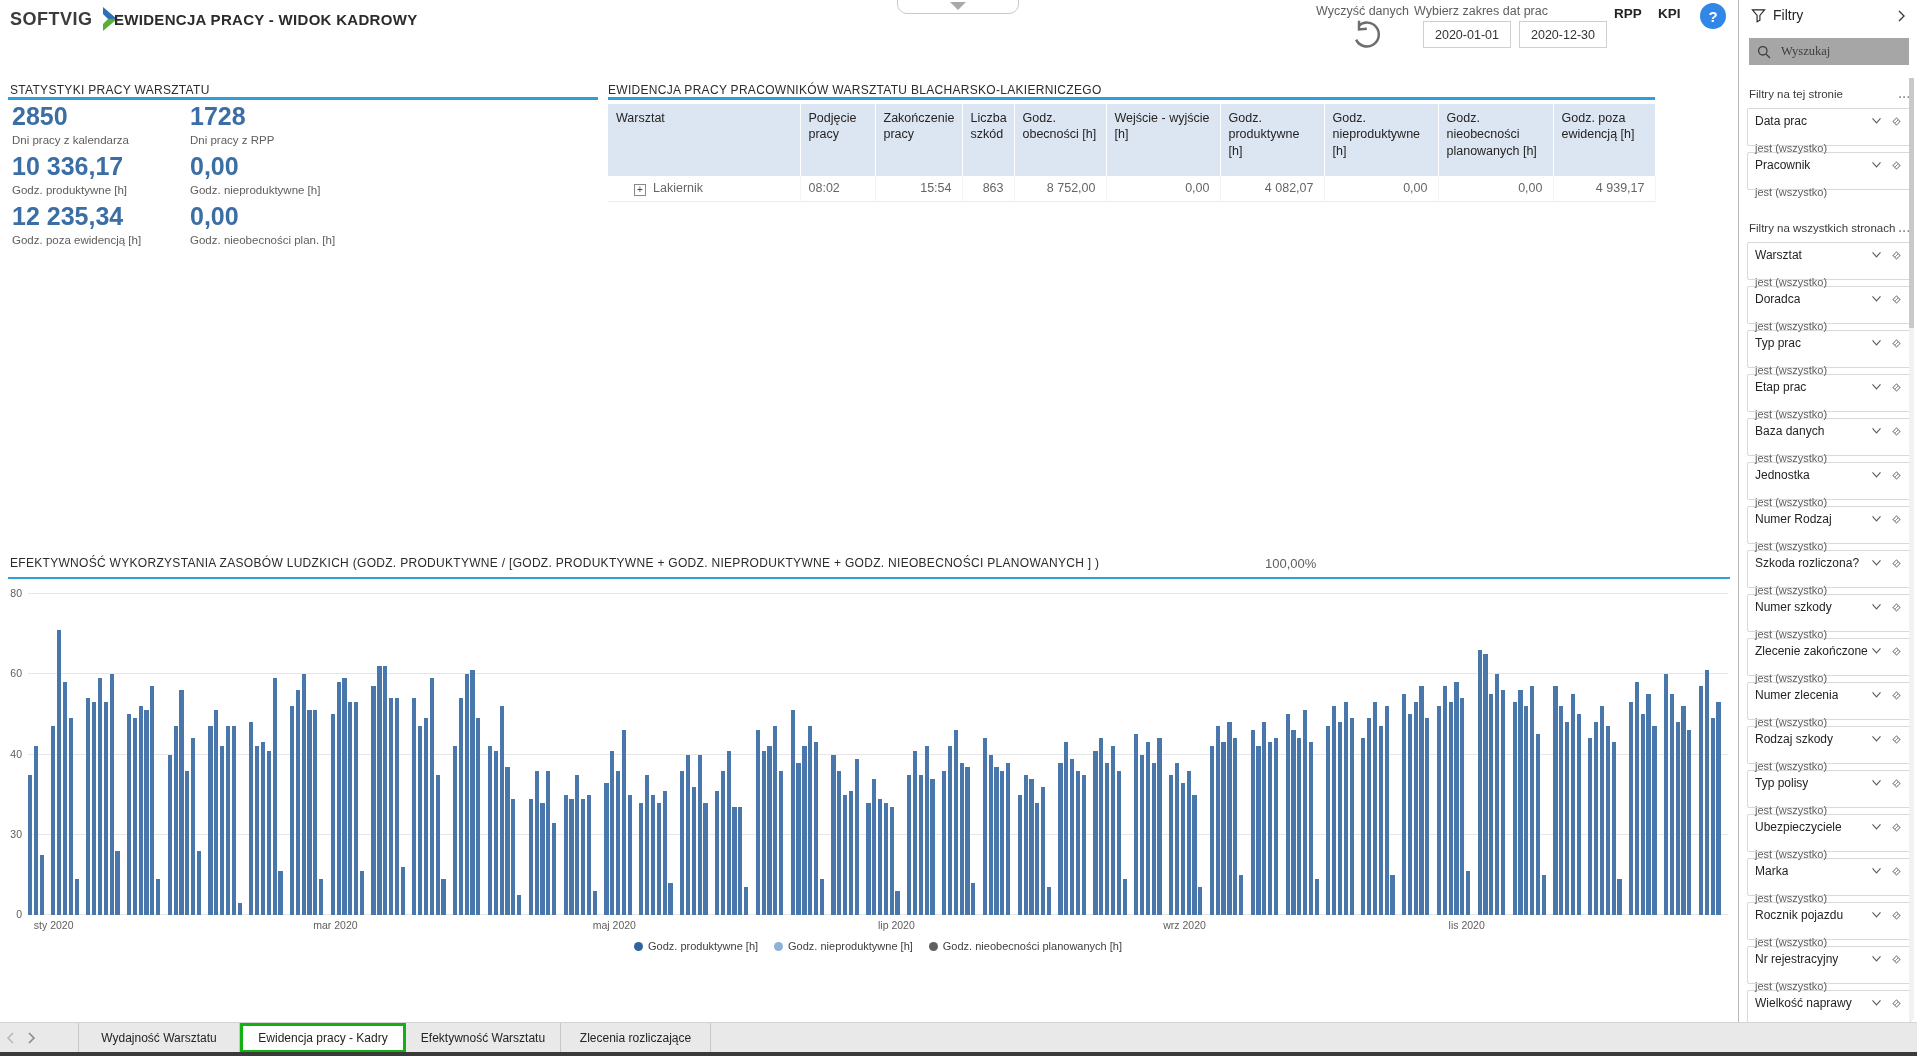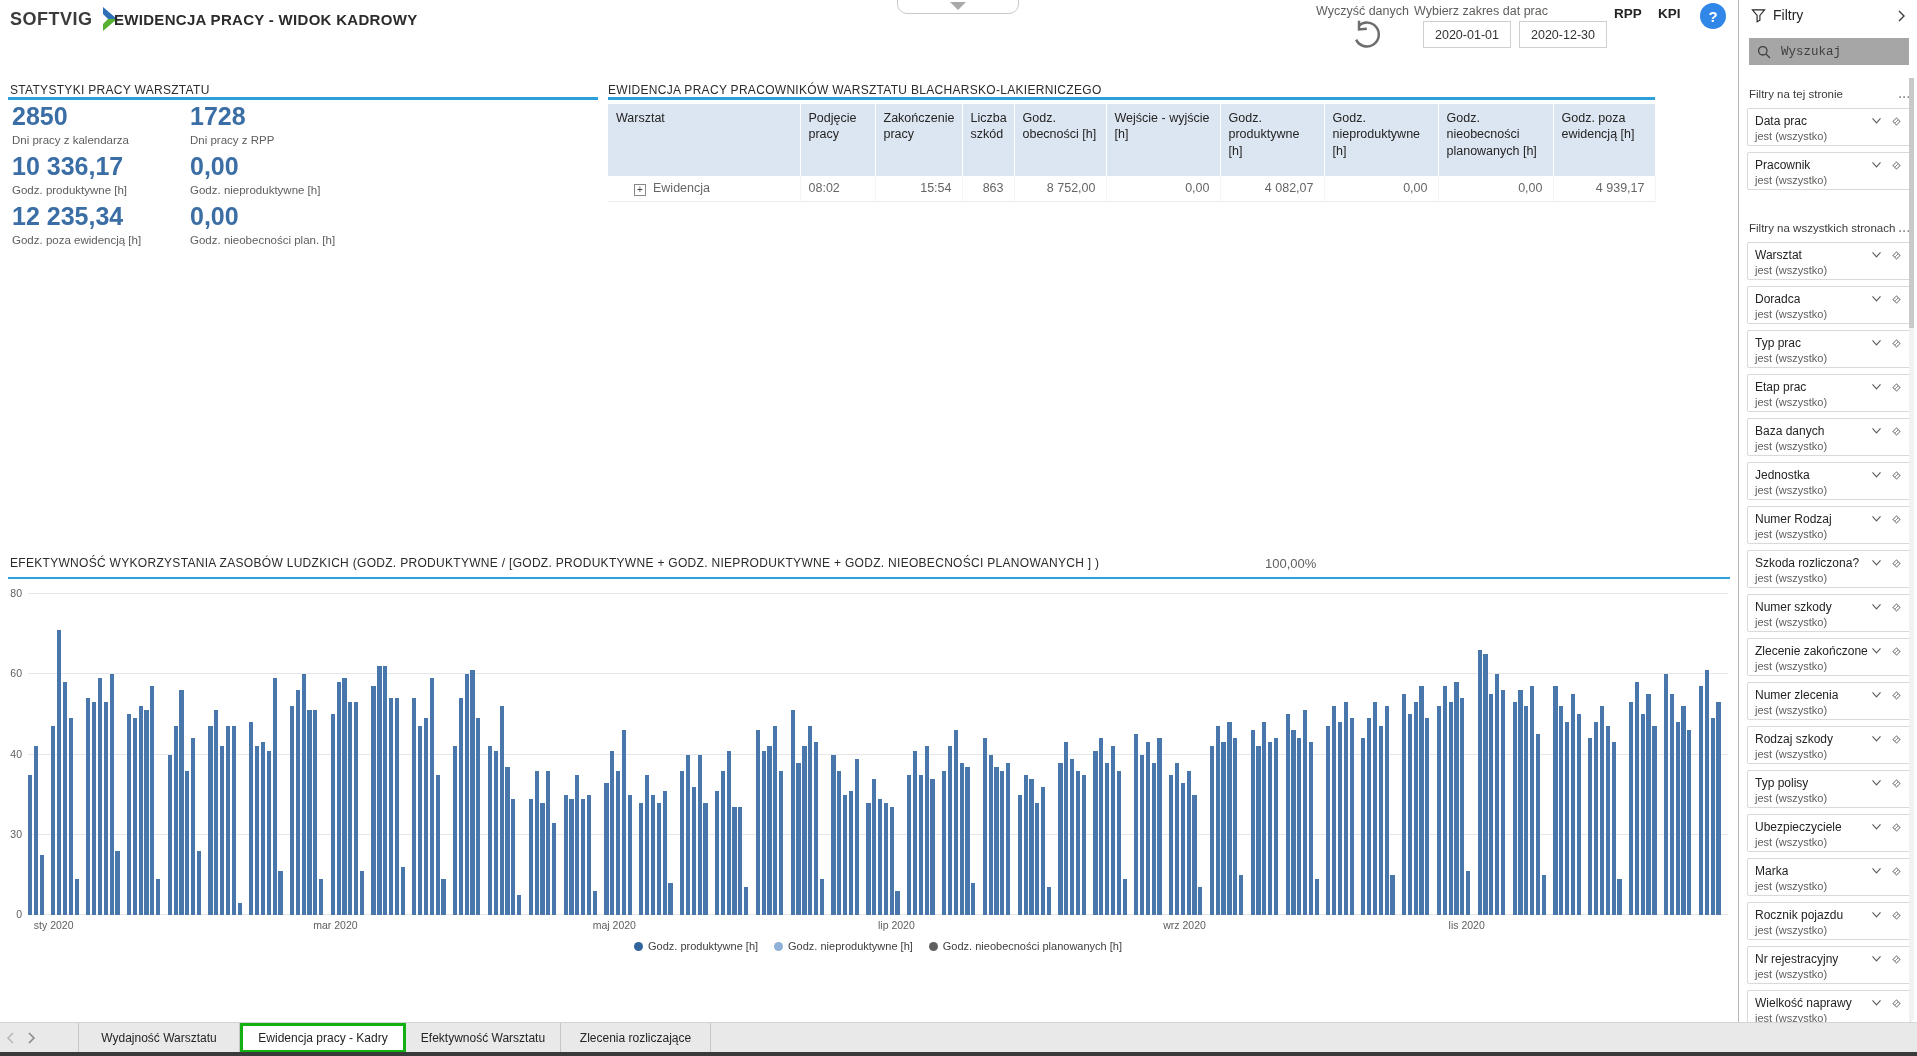--- a/index.html
+++ b/index.html
@@ -61,33 +61,33 @@
   .leg-dot{width:9px;height:9px;border-radius:50%;}
   .chart-annot{left:1265px;top:556px;font-size:13px;color:#605e5c;}
 
   
   #panel{left:1738px;top:0;width:179px;height:1022px;background:#fff;border-left:1px solid #b9b9b9;}
   .panel-head{position:absolute;left:12px;top:7px;display:flex;align-items:center;gap:7px;font-size:14px;color:#252423;}
   .panel-chev{position:absolute;right:10px;top:9px;cursor:pointer;}
   .searchbox{position:absolute;left:10px;top:38px;width:160px;height:27px;background:#a6a6a6;
         display:flex;align-items:center;padding:0 8px;gap:8px;}
   .searchbox input{border:none;background:transparent;outline:none;width:110px;
-        font-family:Liberation Mono, monospace;font-size:12.5px;color:#353535;}
+        font-family:Liberation Serif, serif;font-size:12.5px;color:#353535;}
   .searchbox input::placeholder{color:#3f3f3f;opacity:1;}
   #fsections{position:absolute;left:8px;top:84px;width:164px;}
   .fsec{display:flex;justify-content:space-between;align-items:center;font-size:11.5px;color:#3b3a39;
         margin:4px 0 8px 2px;}
   .fsec-more{color:#8a8886;letter-spacing:1px;cursor:pointer;font-weight:700;}
   .fsec-gap{height:22px;}
   .fcard{border:1px solid #d9d9d9;background:#fff;border-radius:2px;padding:5px 7px 4px 7px;margin-bottom:6px;
         height:38px;cursor:pointer;}
   .fcard-top{display:flex;justify-content:space-between;align-items:center;}
   .fname{font-size:12px;color:#252423;white-space:nowrap;overflow:hidden;}
   .ficons{display:flex;gap:8px;align-items:center;flex:none;}
-  .fval{font-size:11px;color:#605e5c;margin-top:2px;}
+  .fval{font-size:11px;color:#605e5c;margin-top:14px;}
   .scroll-track{left:1909px;top:78px;width:5px;height:942px;background:#f2f2f2;}
   .scroll-thumb{left:1909px;top:78px;width:5px;height:250px;background:#c9c9c9;}
 
   
   #tabbar{left:0;top:1022px;width:1917px;height:34px;background:#e9e9e9;border-top:1px solid #d4d4d4;}
   #tabs{position:absolute;left:78px;top:0;height:30px;display:flex;}
   .tab{height:30px;display:flex;align-items:center;justify-content:center;font-size:12px;color:#252423;
         border-right:1px solid #c7c7c7;cursor:pointer;}
   .tab:first-child{border-left:1px solid #c7c7c7;}
   .tab.active{background:#fff;border:3px solid #12b012;font-weight:400;}
@@ -179,21 +179,21 @@
           <th>Godz. obecności [h]</th>
           <th>Wejście - wyjście [h]</th>
           <th>Godz. produktywne [h]</th>
           <th>Godz. nieproduktywne [h]</th>
           <th>Godz. nieobecności planowanych [h]</th>
           <th>Godz. poza ewidencją [h]</th>
         </tr>
       </thead>
     <tbody id="matrix-body">
         <tr class="child">
-          <td class="namecell"><span class="expand-box">+</span><span>Ewidencja</span></td>
+          <td class="namecell"><span class="expand-box">+</span><span>Lakiernik</span></td>
           <td>08:02</td>
           <td class="t-end">15:54</td>
           <td class="num">863</td>
           <td class="num">8 752,00</td>
           <td class="num">0,00</td>
           <td class="num">4 082,07</td>
           <td class="num">0,00</td>
           <td class="num">0,00</td>
           <td class="num">4 939,17</td>
         </tr>

